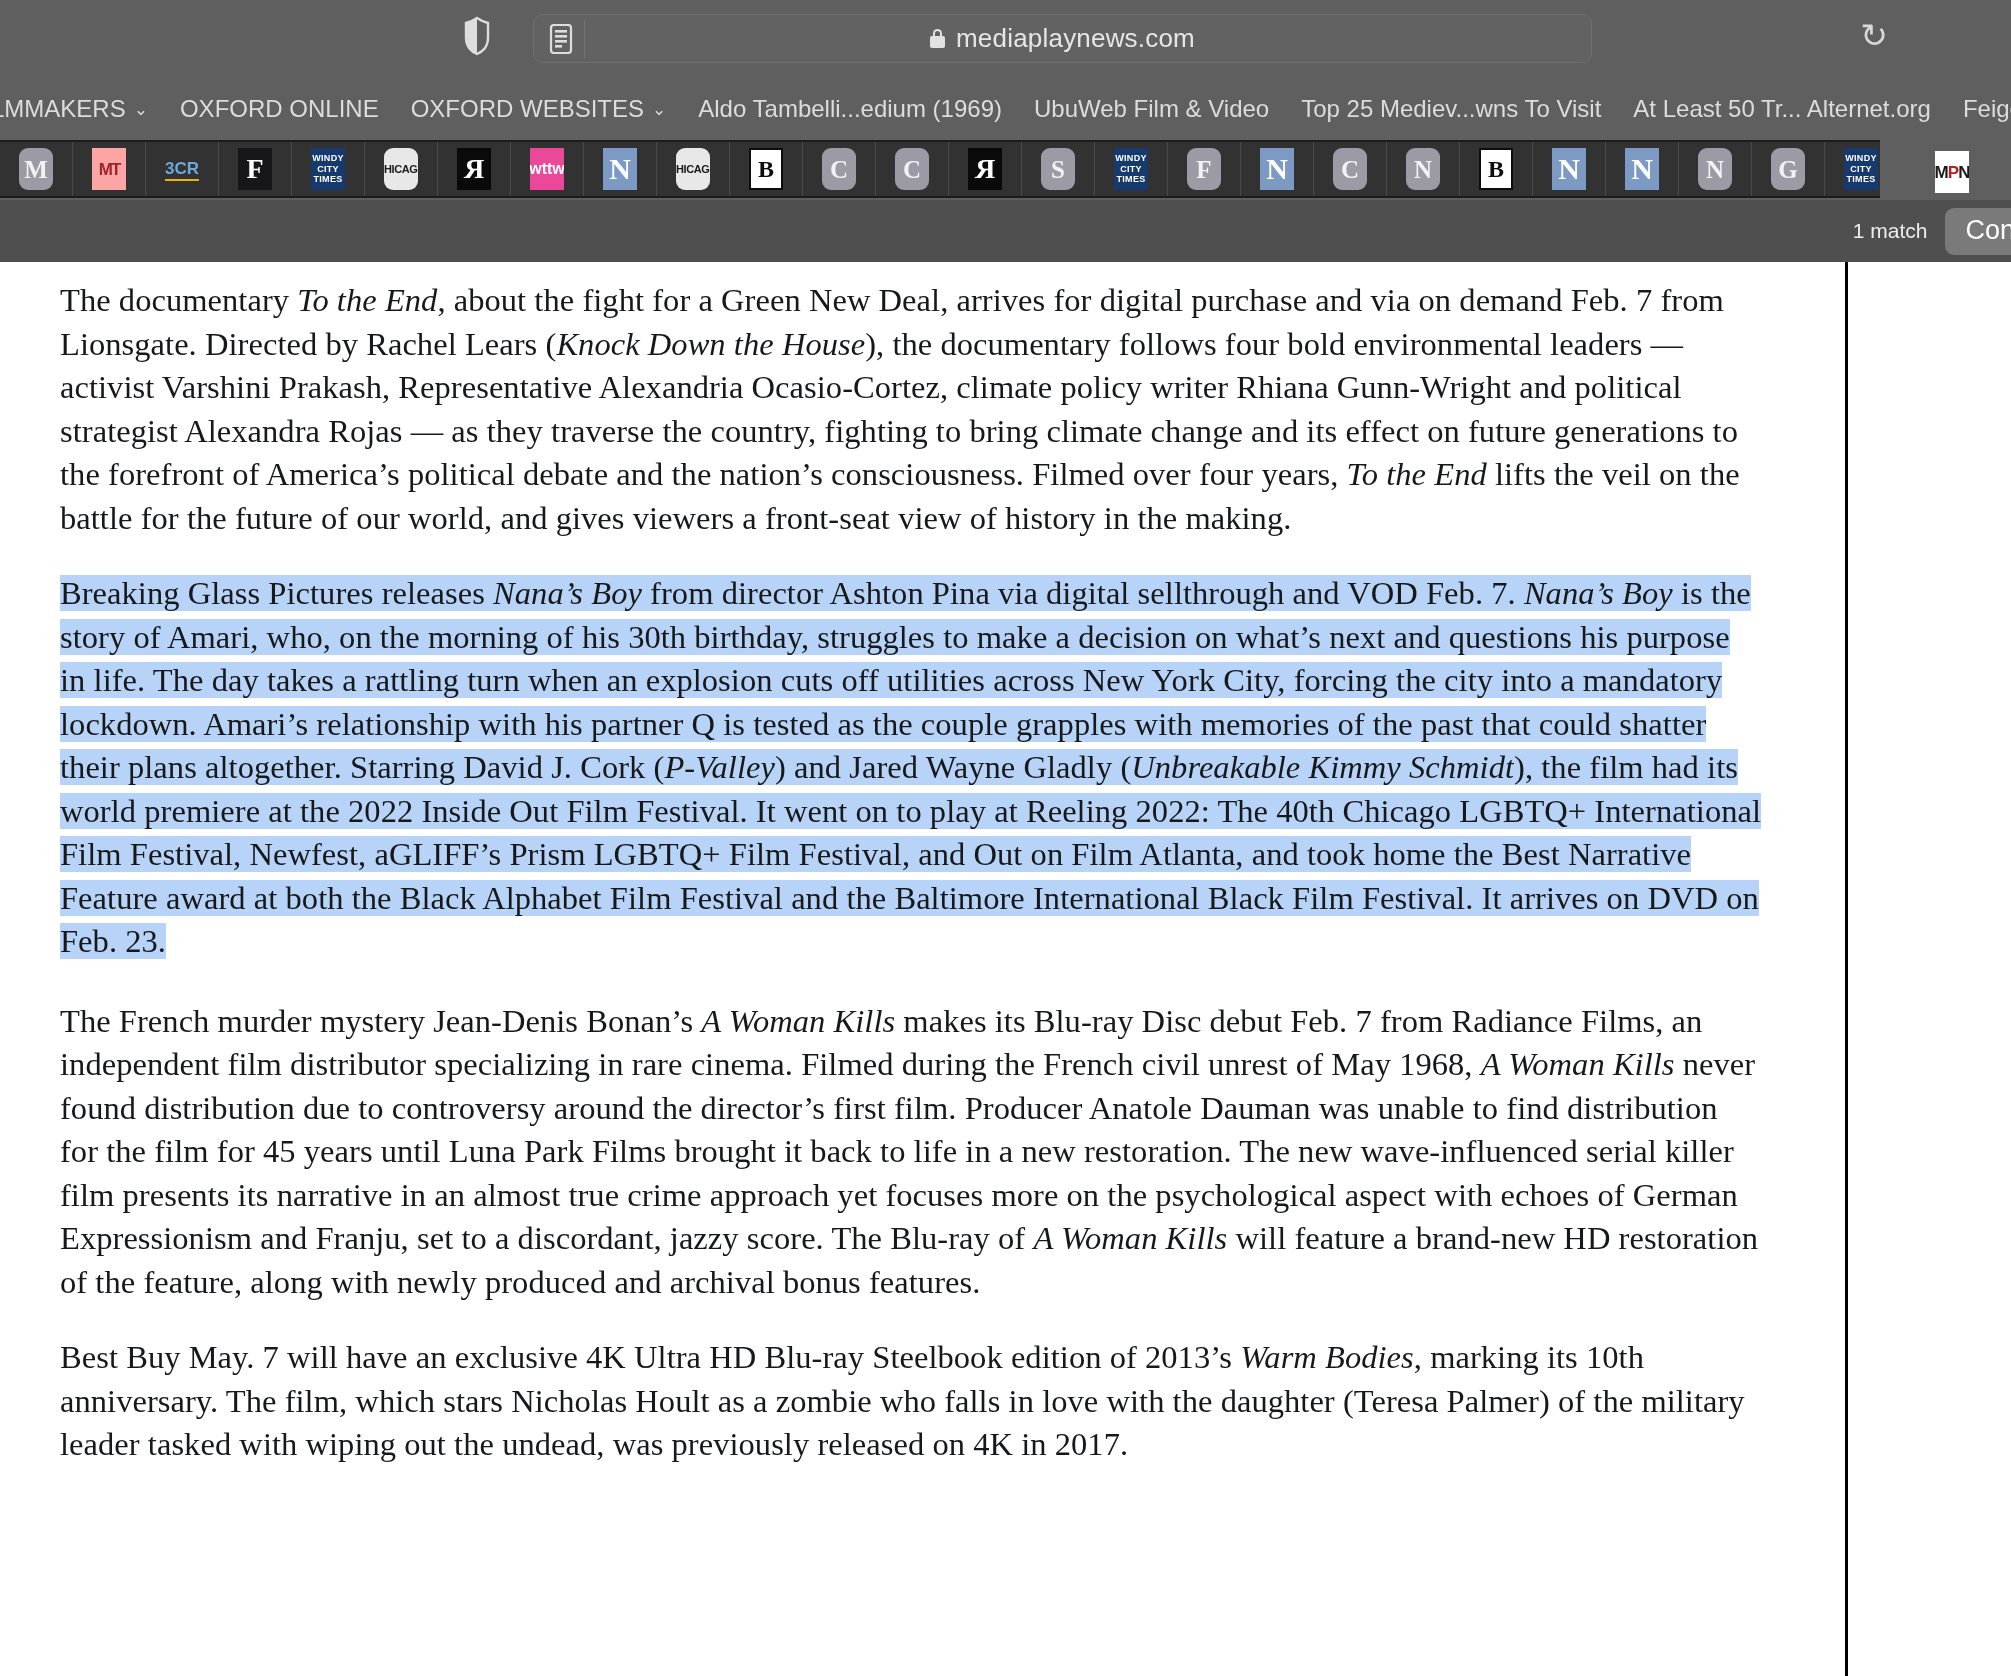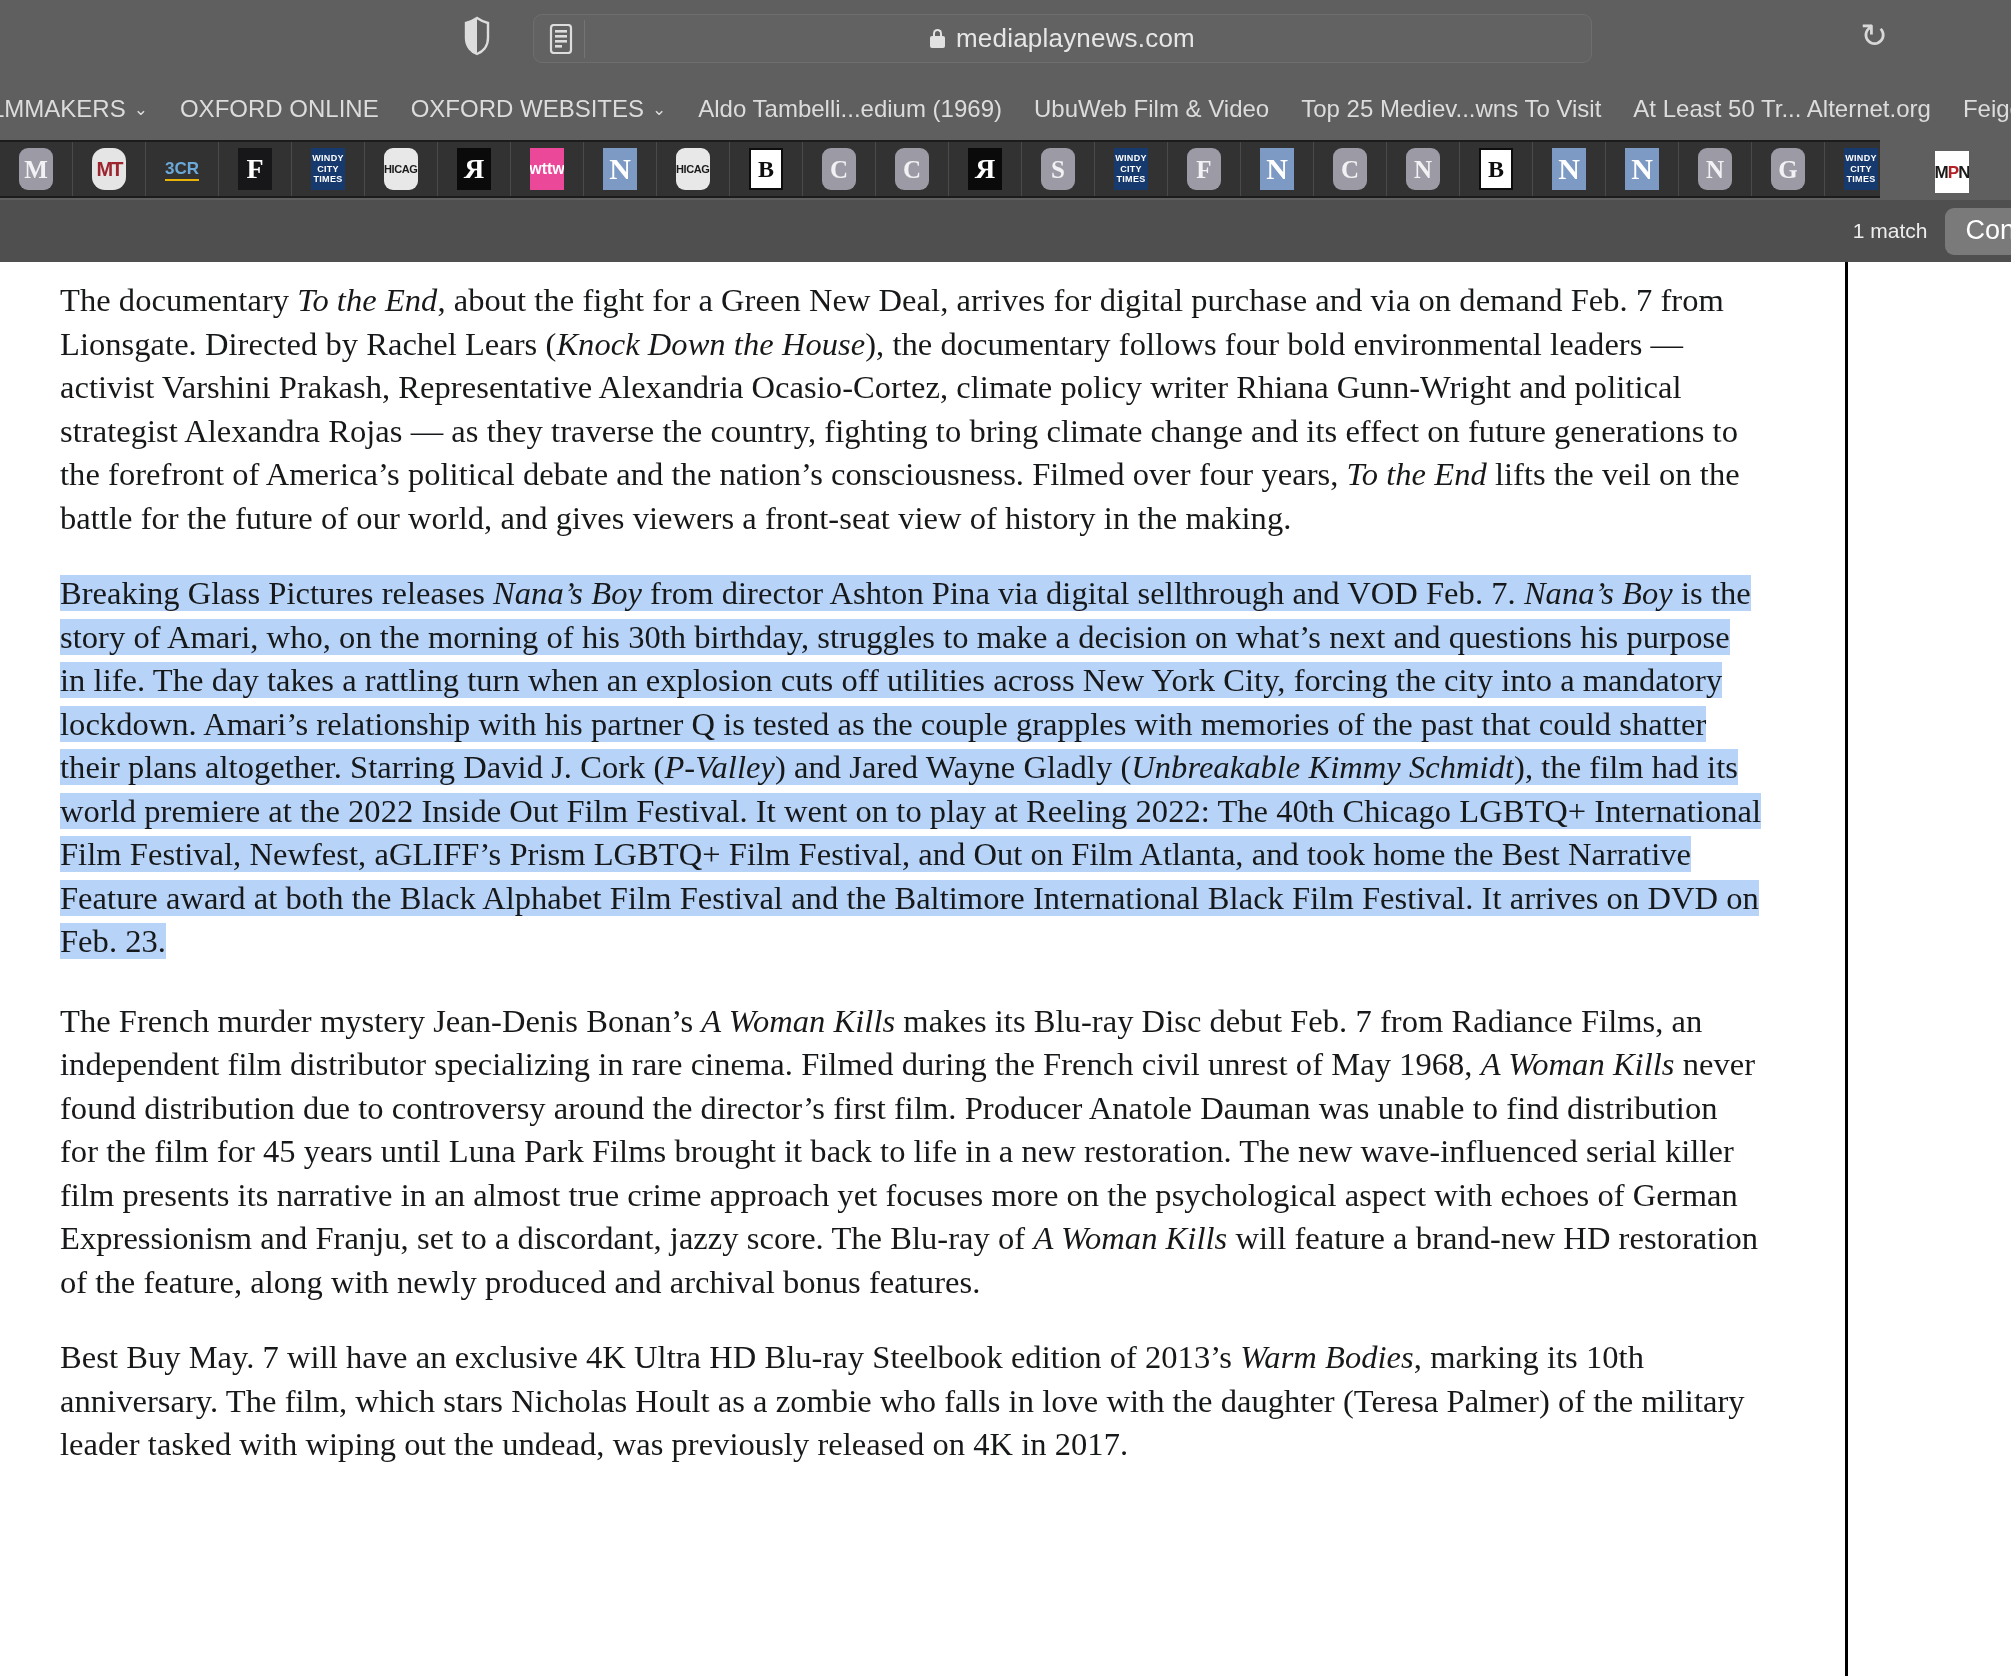--- a/index.html
+++ b/index.html
@@ -118,21 +118,21 @@
     letter-spacing: .3px;
   }
   .fav.chicago {
     background: #e8e8e8; color: #1a1a1a;
     border-radius: 9px; font-size: 11px; letter-spacing: -.4px;
   }
   .fav.mpn {
     background: #ffffff; font-size: 17px; letter-spacing: -1px;
   }
   .fav.mpn .m { color:#1a1a1a; } .fav.mpn .p { color:#b32126; } .fav.mpn .n { color:#1a1a1a; }
-  .fav.mt { background: #e5e5e5; color: #9c2530; font-size: 20px; letter-spacing: -2px; border-radius: 13px; }
+  .fav.mt { background: #fca5a5; color: #9c2530; font-size: 17px; letter-spacing: -2px; }
   .fav.cr3 { background: transparent; color: #6aa9d8; font-size: 17px; border-bottom: 2px solid #eab308; height: 24px; }
   .fav.wttw { background: #ec4899; color: #ffffff; font-size: 16px; }
   .fav.netflix-n { background: #7d9ac4; color: #ffffff; font-size: 30px; font-family: "Liberation Serif", serif; }
   .fav.grey-round { background: #9b9aa5; color: #f2f2f4; border-radius: 9px; font-family:"Liberation Serif", serif; }
   .fav.black-box { background: #17171a; color: #ffffff; font-family: "Liberation Serif", serif; font-size: 28px; }
   .fav.white-box { background: #ffffff; color: #0d0d0d; border: 2px solid #0d0d0d; font-family: "Liberation Serif", serif; font-size: 24px; }
   .fav.rev-r { background: #0a0a0a; color: #ffffff; font-family: "Liberation Serif", serif; font-size: 28px; }
   .fav.rev-r span { display:inline-block; transform: scaleX(-1); }
   #favicon-row-tail {
     position: absolute; left: 1880px; top: 140px;

